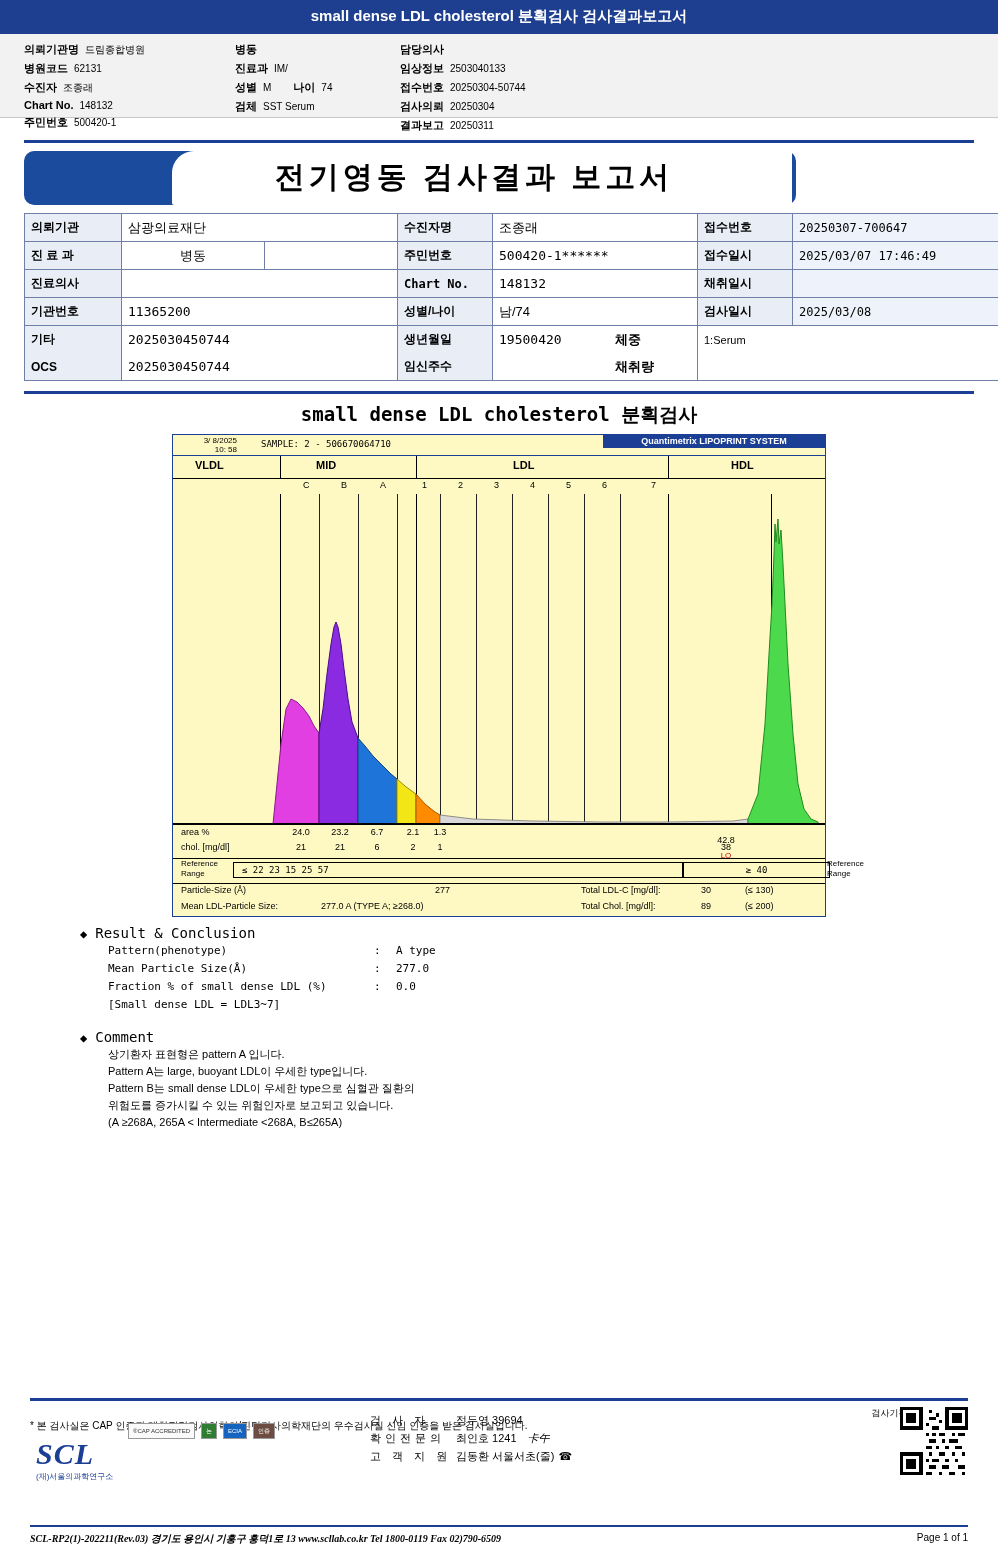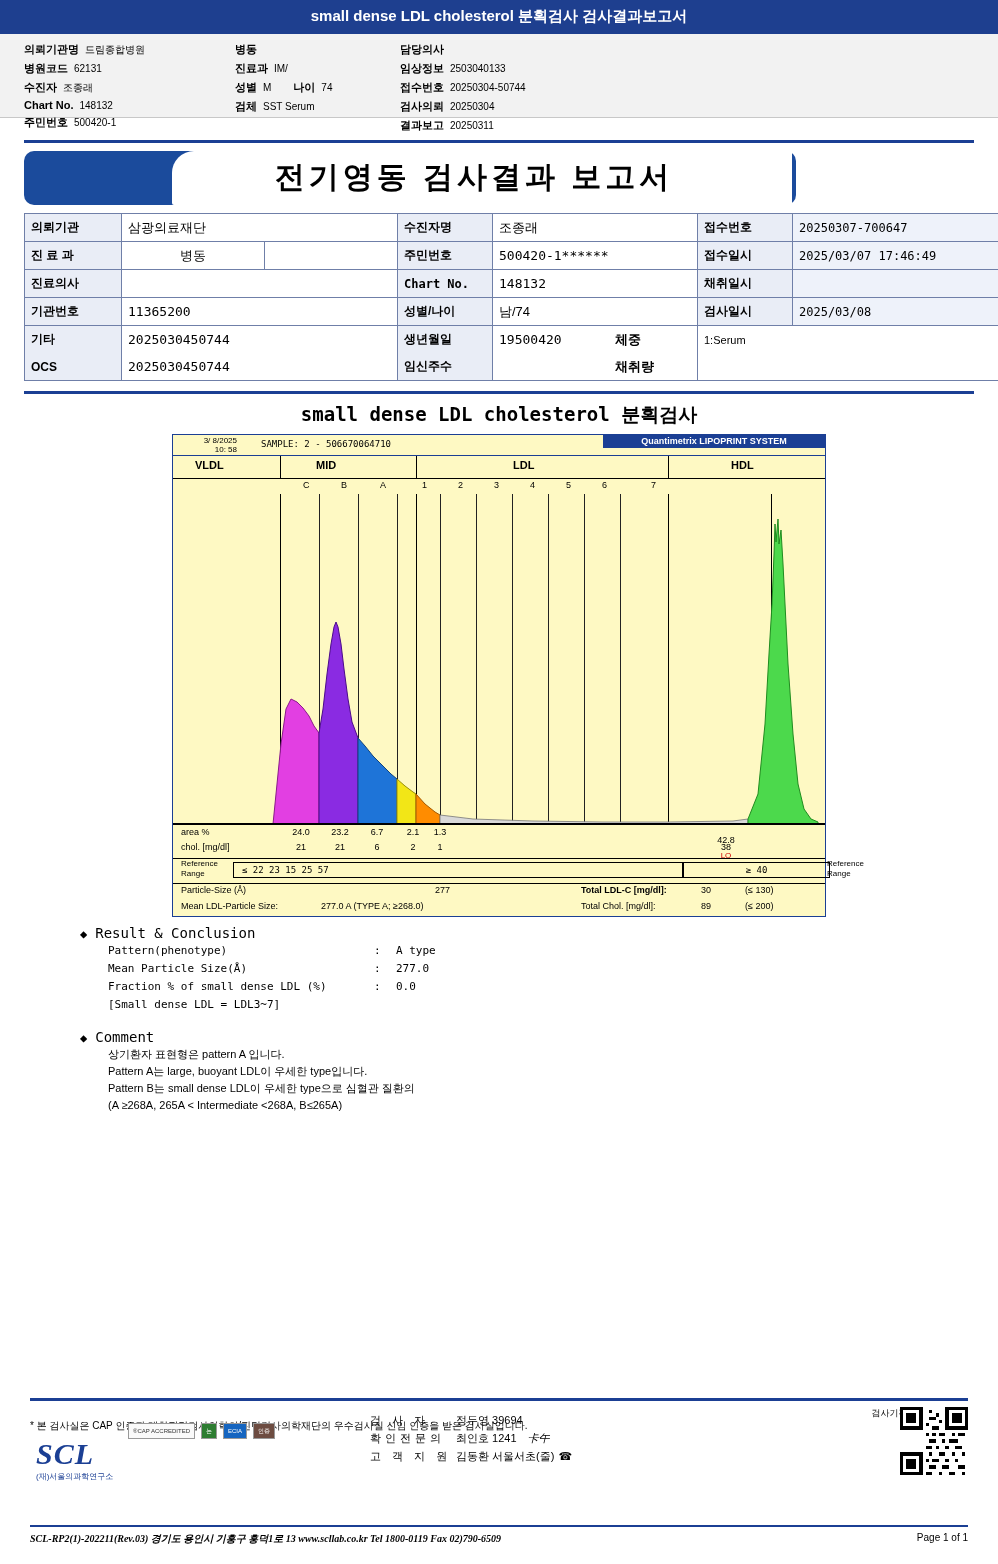--- a/index.html
+++ b/index.html
@@ -354,21 +354,21 @@
         <div class="refbox mono" style="left:510px;width:145px;text-align:center;">≥ 40</div>
         <div style="position:absolute;right:-52px;top:0;font-size:8px;line-height:10px;width:50px;">
           <div>Reference</div>
           <div>Range</div>
         </div>
       </div>
 
       <div class="sumrow" style="border-top:1px solid #000;margin-top:2px;height:16px;">
         <div class="c" style="left:8px;">Particle-Size (Å)</div>
         <div class="c" style="left:262px;">277</div>
-        <div class="c" style="left:408px;font-weight:bold;">Total LDL-C  [mg/dl]:</div>
+        <div class="c" style="left:408px;">Total LDL-C  [mg/dl]:</div>
         <div class="c" style="left:528px;">30</div>
         <div class="c" style="left:572px;">(≤ 130)</div>
       </div>
       <div class="sumrow" style="height:16px;">
         <div class="c" style="left:8px;">Mean LDL-Particle Size:</div>
         <div class="c" style="left:148px;">277.0 A  (TYPE A; ≥268.0)</div>
         <div class="c" style="left:408px;">Total Chol. [mg/dl]:</div>
         <div class="c" style="left:528px;">89</div>
         <div class="c" style="left:572px;">(≤ 200)</div>
       </div>
@@ -382,20 +382,21 @@
       <div class="kv"><span class="k">Mean Particle Size(Å)</span><span class="c">:</span><span>277.0</span></div>
       <div class="kv"><span class="k">Fraction % of small dense LDL (%)</span><span class="c">:</span><span>0.0</span></div>
       <div class="kv">[Small dense LDL = LDL3~7]</div>
     </div>
 
     <div class="sect" style="margin-top:16px;">
       <h3><span class="dia">◆</span><span>Comment</span></h3>
       <div class="comment">상기환자 표현형은 pattern A 입니다.</div>
       <div class="comment">Pattern A는 large, buoyant LDL이 우세한 type입니다.</div>
       <div class="comment">Pattern B는 small dense LDL이 우세한 type으로 심혈관 질환의</div>
+      <div class="comment">위험도를 증가시킬 수 있는 위험인자로 보고되고 있습니다.</div>
       <div class="comment">(A ≥268A, 265A &lt; Intermediate &lt;268A, B≤265A)</div>
     </div>
   </div>
 
   <div style="position:absolute;left:0;right:0;bottom:0;">
     <div class="foot-rule"></div>
     <div class="foot" style="height:110px;">
       <div class="foot-note">* 본 검사실은 CAP 인증과 대한진단검사의학회/진단검사의학재단의 우수검사실 신임 인증을 받은 검사실입니다.</div>
       <div class="foot-right">
         <span>검사기관번호</span>

